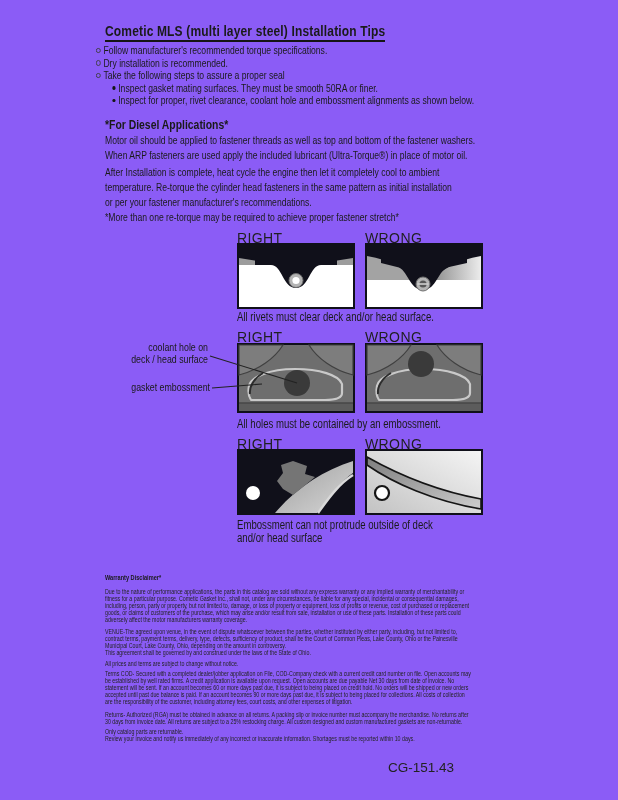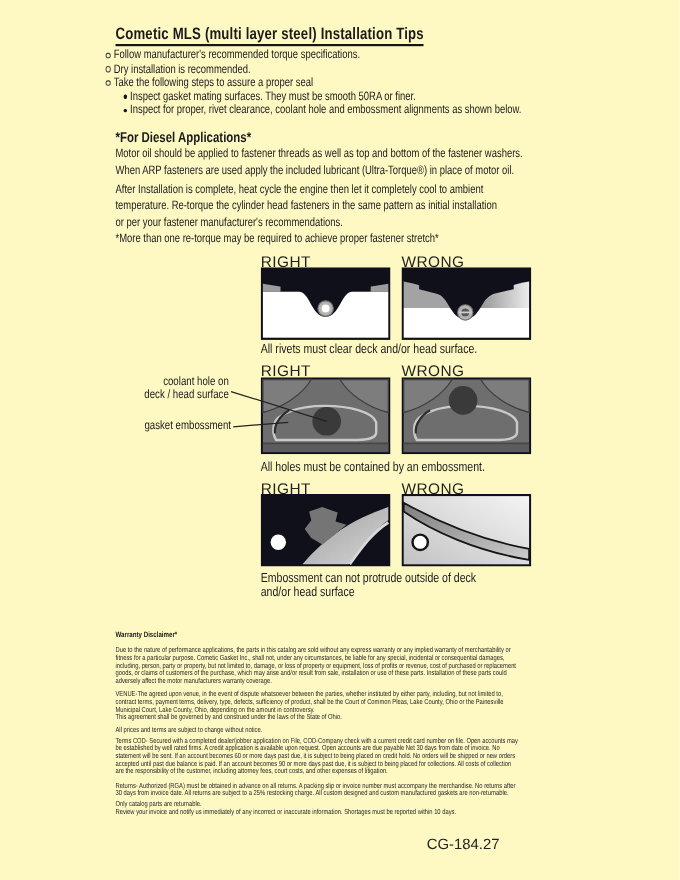--- a/index.html
+++ b/index.html
@@ -1,18 +1,18 @@
 <!DOCTYPE html>
 <html><head>
 <meta charset="utf-8">
 <style>
   html,body{margin:0;padding:0;}
   body{background:#ffffff;}
   .page{
-    position:relative;width:618px;height:800px;background:#fef9c3;
+    position:relative;width:618px;height:800px;background:#8b5cf6;
     font-family:"Liberation Sans", sans-serif;color:#1a1a1a;overflow:hidden;
   }
   .abs{position:absolute;}
   .sx{transform:scaleX(0.78);transform-origin:0 0;white-space:nowrap;}
   .sx80{transform:scaleX(0.80);transform-origin:0 0;white-space:nowrap;}
   .sxr{transform:scaleX(0.80);transform-origin:100% 0;white-space:nowrap;}
   .title{
     font-size:15px;font-weight:bold;letter-spacing:0.2px;
     border-bottom:2px solid #151515;padding-bottom:1px;display:inline-block;
   }
@@ -217,15 +217,15 @@
   <div class="abs tiny sx80" style="left:105px;top:711px;">
     <div class="tiny-line">Returns- Authorized (RGA) must be obtained in advance on all returns.  A packing slip or invoice number must accompany the merchandise.  No returns after</div>
     <div class="tiny-line">30 days from invoice date.  All returns are subject to a 25% restocking charge.  All custom designed and custom manufactured gaskets are non-returnable.</div>
   </div>
 
   <div class="abs tiny sx80" style="left:105px;top:728px;">
     <div class="tiny-line">Only catalog parts are returnable.</div>
     <div class="tiny-line">Review your invoice and notify us immediately of any incorrect or inaccurate information.  Shortages must be reported within 10 days.</div>
   </div>
 
-  <div class="abs footer-code" style="left:388px;top:760px;">CG-184.27</div>
+  <div class="abs footer-code" style="left:388px;top:760px;">CG-151.43</div>
 
 </div>
 
 </body></html>

